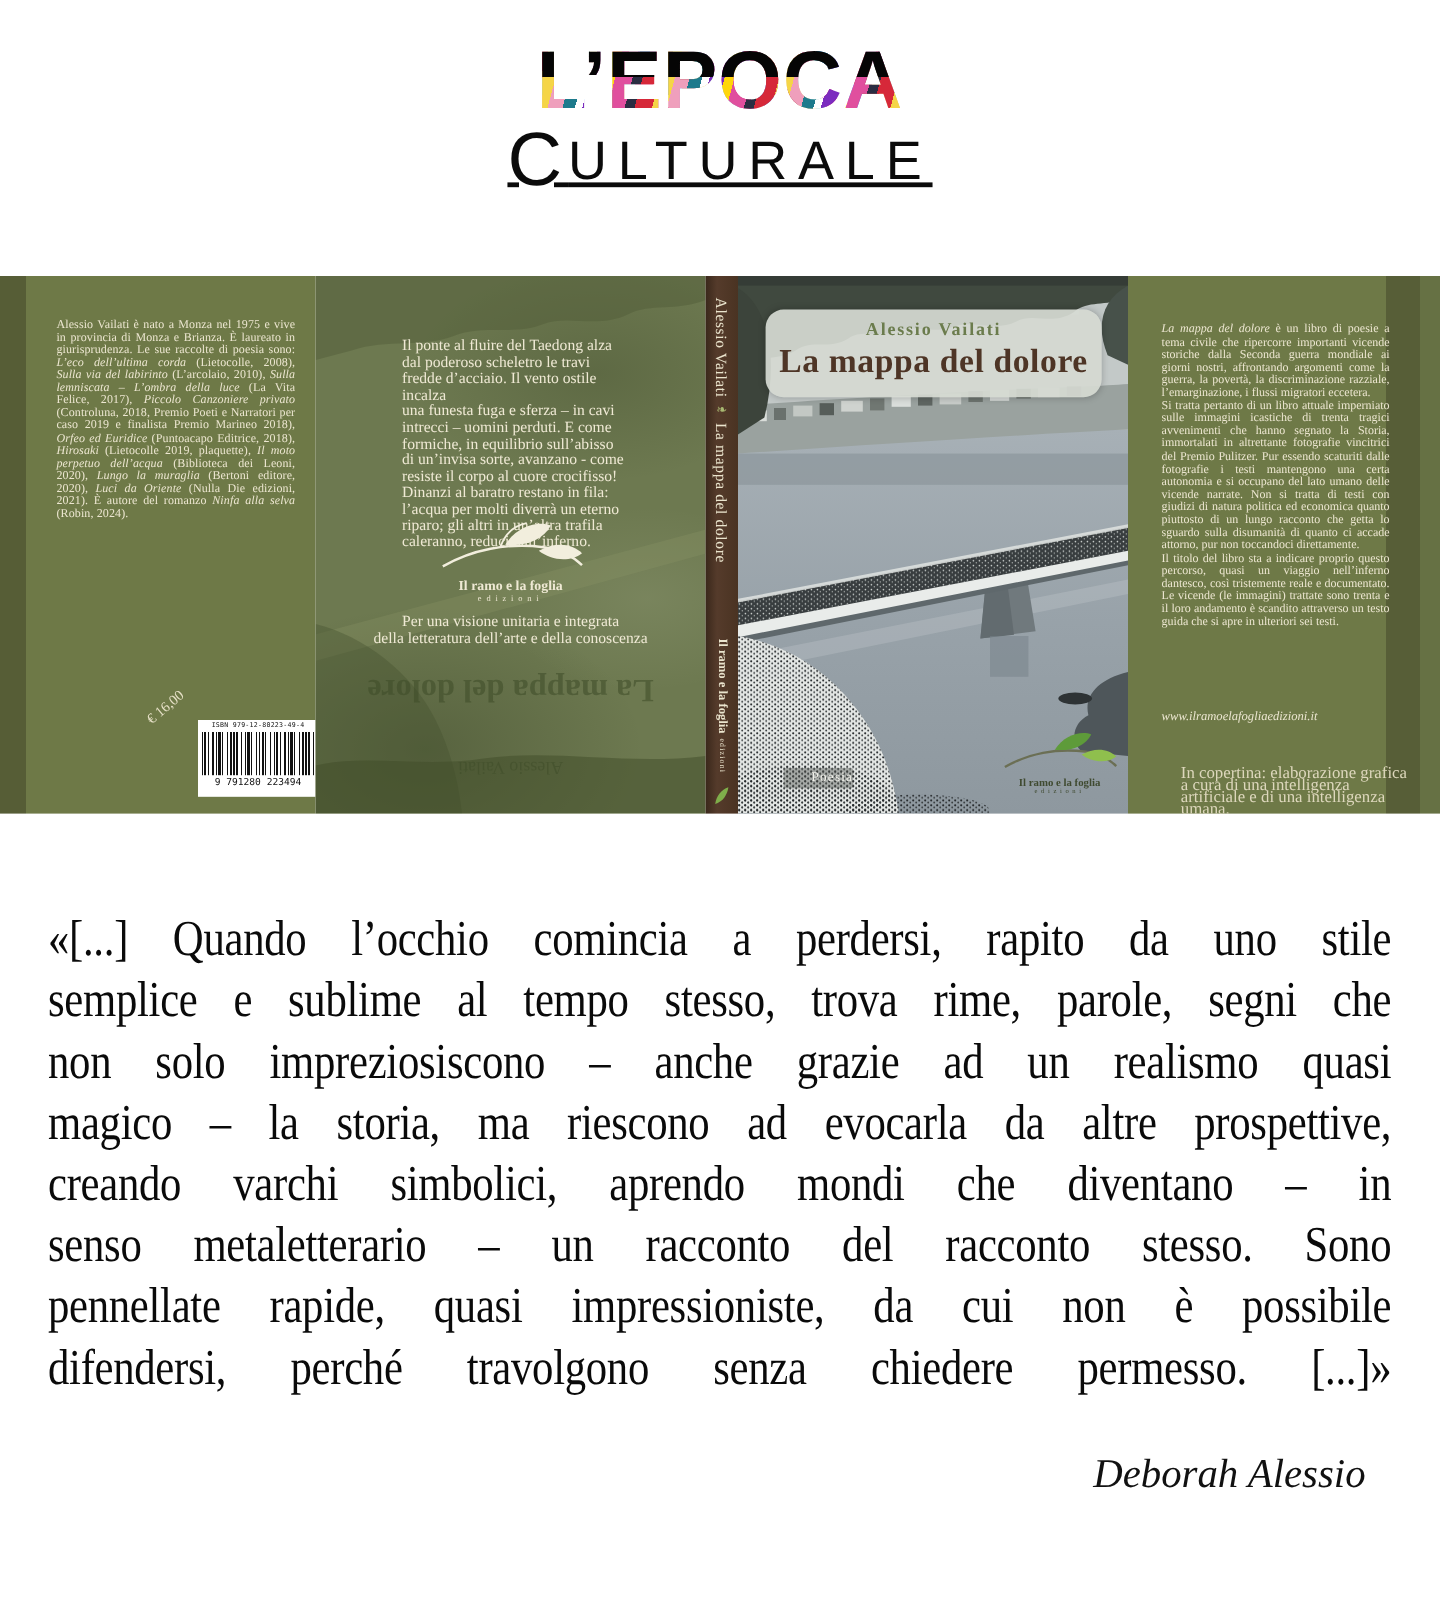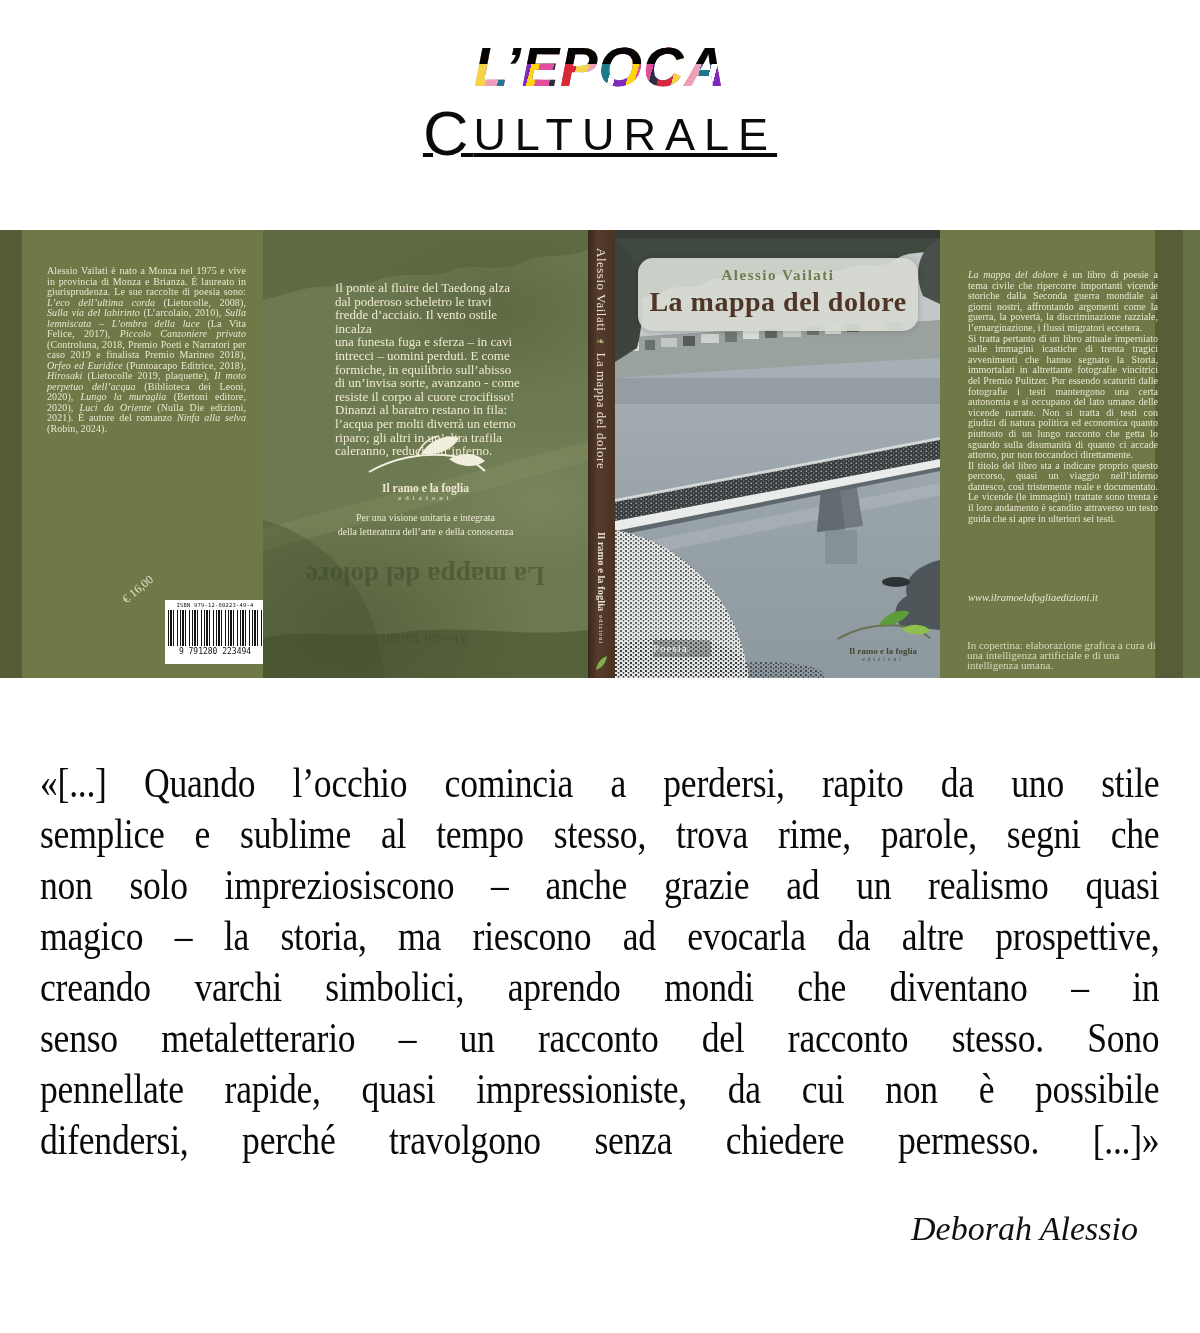--- a/index.html
+++ b/index.html
@@ -2,25 +2,25 @@
 <html><head>
 <meta charset="utf-8">
 <style>
   html,body{margin:0;padding:0;background:#fff;}
   #page{position:relative;width:1200px;height:1333px;margin:0 auto;background:#fff;overflow:hidden;
         font-family:"Liberation Serif",serif;}
 
   
   .logo{position:absolute;top:24px;left:0;width:1200px;text-align:center;line-height:1;}
   .epoca{display:inline-block;font-family:"Liberation Sans",sans-serif;font-weight:700;
-         font-size:56px;line-height:86px;letter-spacing:1px;color:#050505;
+         font-size:68px;line-height:86px;letter-spacing:1px;color:#050505;
          background-image:
            linear-gradient(180deg,#050505 0%,#050505 47%,rgba(0,0,0,0) 47%),
            repeating-linear-gradient(105deg,#d62839 0 14px,#f5d547 14px 26px,#ef9fbc 26px 38px,#1d7a8c 38px 48px,#ffffff 48px 54px,#7b2cbf 54px 66px,#ffd60a 66px 74px,#e04f9e 74px 88px,#2b2d42 88px 96px),
-           repeating-linear-gradient(55deg,#9b2226 0 12px,#e9c46a 12px 22px,#83c5be 22px 30px,#d90368 30px 42px,#f1faee 42px 48px,#3a86ff 48px 60px); font-style: italic;}
+           repeating-linear-gradient(55deg,#9b2226 0 12px,#e9c46a 12px 22px,#83c5be 22px 30px,#d90368 30px 42px,#f1faee 42px 48px,#3a86ff 48px 60px);}
   @supports ((-webkit-background-clip:text) or (background-clip:text)){
     .epoca{-webkit-background-clip:text;background-clip:text;color:transparent;}
   }
   .culturale{margin-top:-8px;font-family:"Liberation Sans",sans-serif;font-weight:500;
              font-size:45px;letter-spacing:9px;color:#0b0b0b;text-decoration:underline;}
   .bigC{font-size:63px;letter-spacing:5px;vertical-align:-5px;}
 
   
   .jacket{position:absolute;left:0;top:230px;width:1200px;height:448px;}
   .panel{position:absolute;top:0;height:448px;overflow:hidden;}
@@ -46,21 +46,21 @@
         background:repeating-linear-gradient(90deg,#111 0 1px,#fff 1px 2px,#111 2px 4px,#fff 4px 5px,#111 5px 6px,#fff 6px 9px,#111 9px 10px,#fff 10px 12px);}
   .barcode-num{font-family:"DejaVu Sans Mono",monospace;font-size:8px;text-align:center;color:#111;margin-top:1px;}
 
   
   .bc-art{position:absolute;left:0;top:0;width:100%;height:100%;}
   .poem{position:absolute;left:72px;top:51px;width:195px;font-size:13px;line-height:13.6px;
         color:#efe9d4;white-space:pre-line;}
   .pub-logo-back{position:absolute;left:0;top:202px;width:325px;text-align:center;color:#efe9d4;}
   .pub-name{font-size:11.5px;font-weight:700;margin-top:-4px;}
   .pub-sub{font-size:7px;letter-spacing:4px;}
-  .tagline{position:absolute;left:0;top:281px;width:325px;text-align:center;font-size:10px;
+  .tagline{position:absolute;left:0;top:281px;width:325px;text-align:center;font-size:13px;
            line-height:14px;color:#efe9d4;white-space:pre-line;}
   .ghost-title{position:absolute;left:0;top:330px;width:325px;text-align:center;font-size:27px;
                font-weight:700;color:#3e4c28;opacity:.55;transform:rotate(180deg);}
   .ghost-author{position:absolute;left:0;top:400px;width:325px;text-align:center;font-size:15px;
                 color:#3e4c28;opacity:.5;transform:rotate(180deg);}
 
   
   .spine-title{position:absolute;top:18px;left:0;width:27px;writing-mode:vertical-rl;line-height:27px;
                font-size:13px;letter-spacing:.5px;color:#eae4cd;white-space:nowrap;}
   .spine-orn{color:#a8b871;font-size:11px;}
@@ -70,32 +70,32 @@
   .sp2{font-size:6.5px;letter-spacing:1px;}
   .spine-leaf{position:absolute;bottom:6px;left:6px;}
 
   
   .cover-art{position:absolute;left:0;top:0;width:100%;height:100%;}
   .title-box{position:absolute;left:23px;top:28px;width:280px;height:73px;border-radius:15px;
              background:rgba(213,217,210,.93);text-align:center;box-shadow:0 0 6px rgba(0,0,0,.22);}
   .cover-author{margin-top:9px;font-size:15px;font-weight:700;letter-spacing:1.5px;color:#6b7c4d;}
   .cover-title{margin-top:2px;font-size:28px;font-weight:700;color:#4e3526;letter-spacing:.5px;}
   .genre-box{position:absolute;left:38px;top:410px;width:58px;height:17px;line-height:17px;border-radius:2px;
-             text-align:left;background:rgba(88,93,88,.45);color:#f0f0ea;font-size:11px;letter-spacing:1px;}
+             text-align:right;background:rgba(88,93,88,.45);color:#f0f0ea;font-size:11px;letter-spacing:1px;}
   .pub-logo-front{position:absolute;left:212px;top:380px;width:112px;text-align:center;}
   .pubf-name{font-size:9px;font-weight:700;color:#3f4a30;margin-top:-4px;}
   .pubf-sub{font-size:5.5px;letter-spacing:3px;color:#3f4a30;}
 
   
   .flap-text{position:absolute;left:28px;top:40px;width:190px;font-size:10px;line-height:10.6px;
              color:#ece6d0;text-align:justify;}
   .flap-text p{margin:0;}
   .website{position:absolute;left:28px;top:362px;width:190px;text-align:left;font-style:italic;
            font-size:10.5px;color:#ece6d0;}
-  .credit{position:absolute;left:27px;top:410px;width:194px;font-size:11px;line-height:10px;color:#ddd7bc;}
+  .credit{position:absolute;left:44px;top:410px;width:194px;font-size:14px;line-height:10px;color:#ddd7bc;}
 
   
   .review{position:absolute;left:40px;top:758px;width:1320px;transform:scaleX(.848);
           transform-origin:0 0;color:#0a0a0a;}
   .qline{font-size:42px;line-height:51px;letter-spacing:-.3px;text-align:justify;text-align-last:justify;}
   .review-author{position:absolute;right:62px;top:1210px;font-style:italic;font-size:34px;color:#111;}
 </style>
 </head>
 <body>
 

